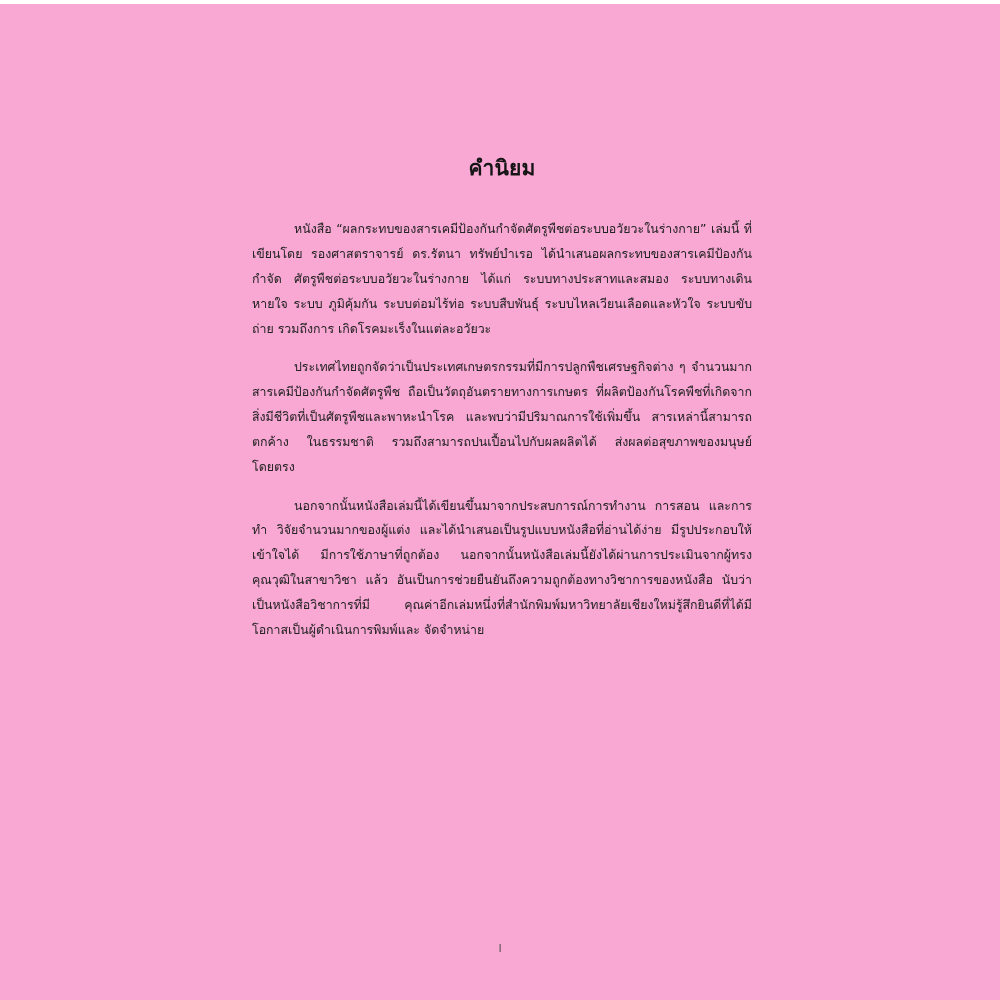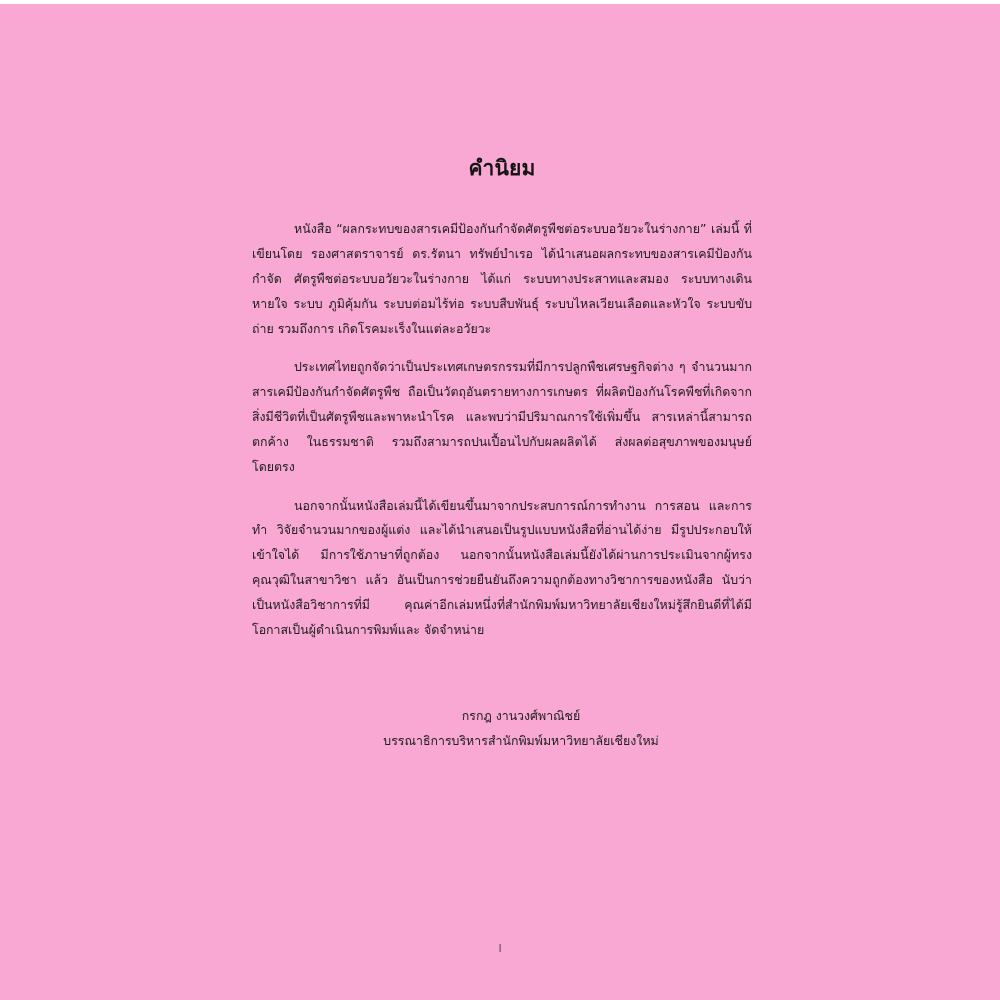--- a/index.html
+++ b/index.html
@@ -83,20 +83,16 @@
 <div class="page">
 
   <div class="content">
     <h1 class="doc-title">คำนิยม</h1>
 
     <p class="para">หนังสือ “ผลกระทบของสารเคมีป้องกันกำจัดศัตรูพืชต่อระบบอวัยวะในร่างกาย” เล่มนี้ ที่เขียนโดย รองศาสตราจารย์ ดร.รัตนา ทรัพย์บำเรอ ได้นำเสนอผลกระทบของสารเคมีป้องกันกำจัด ศัตรูพืชต่อระบบอวัยวะในร่างกาย ได้แก่ ระบบทางประสาทและสมอง ระบบทางเดินหายใจ ระบบ ภูมิคุ้มกัน ระบบต่อมไร้ท่อ ระบบสืบพันธุ์ ระบบไหลเวียนเลือดและหัวใจ ระบบขับถ่าย รวมถึงการ เกิดโรคมะเร็งในแต่ละอวัยวะ</p>
     <p class="para">ประเทศไทยถูกจัดว่าเป็นประเทศเกษตรกรรมที่มีการปลูกพืชเศรษฐกิจต่าง ๆ จำนวนมาก สารเคมีป้องกันกำจัดศัตรูพืช ถือเป็นวัตถุอันตรายทางการเกษตร ที่ผลิตป้องกันโรคพืชที่เกิดจาก สิ่งมีชีวิตที่เป็นศัตรูพืชและพาหะนำโรค และพบว่ามีปริมาณการใช้เพิ่มขึ้น สารเหล่านี้สามารถตกค้าง ในธรรมชาติ รวมถึงสามารถปนเปื้อนไปกับผลผลิตได้ ส่งผลต่อสุขภาพของมนุษย์โดยตรง</p>
     <p class="para">นอกจากนั้นหนังสือเล่มนี้ได้เขียนขึ้นมาจากประสบการณ์การทำงาน การสอน และการทำ วิจัยจำนวนมากของผู้แต่ง และได้นำเสนอเป็นรูปแบบหนังสือที่อ่านได้ง่าย มีรูปประกอบให้เข้าใจได้ มีการใช้ภาษาที่ถูกต้อง นอกจากนั้นหนังสือเล่มนี้ยังได้ผ่านการประเมินจากผู้ทรงคุณวุฒิในสาขาวิชา แล้ว อันเป็นการช่วยยืนยันถึงความถูกต้องทางวิชาการของหนังสือ นับว่าเป็นหนังสือวิชาการที่มี คุณค่าอีกเล่มหนึ่งที่สำนักพิมพ์มหาวิทยาลัยเชียงใหม่รู้สึกยินดีที่ได้มีโอกาสเป็นผู้ดำเนินการพิมพ์และ จัดจำหน่าย</p>
   </div>
 
-  <div class="signature">
-    <span class="line sig-name">กรกฎ  งานวงศ์พาณิชย์</span>
-    <span class="line sig-role">บรรณาธิการบริหารสำนักพิมพ์มหาวิทยาลัยเชียงใหม่</span>
-  </div>
 
   <div class="folio">I</div>
 
 </div>
 
 </body></html>

